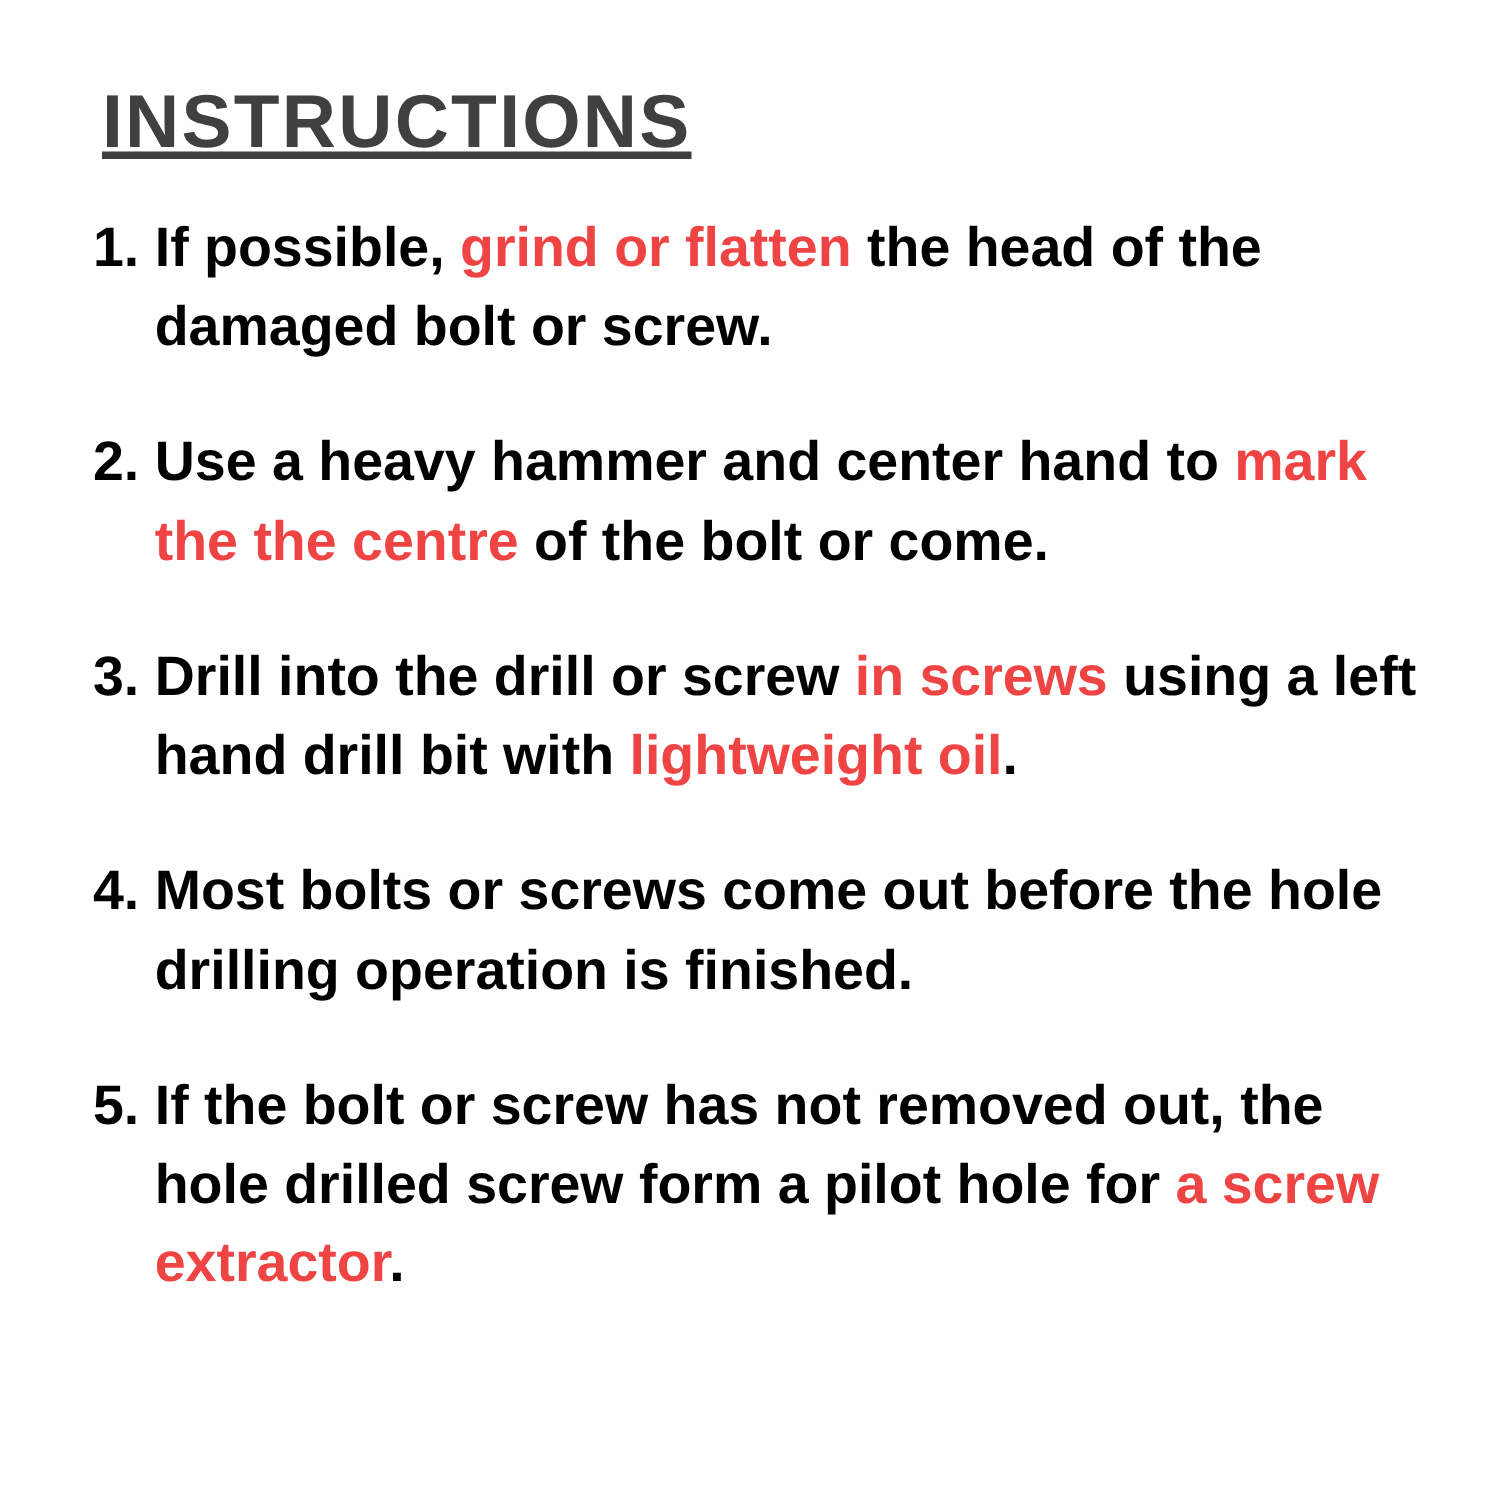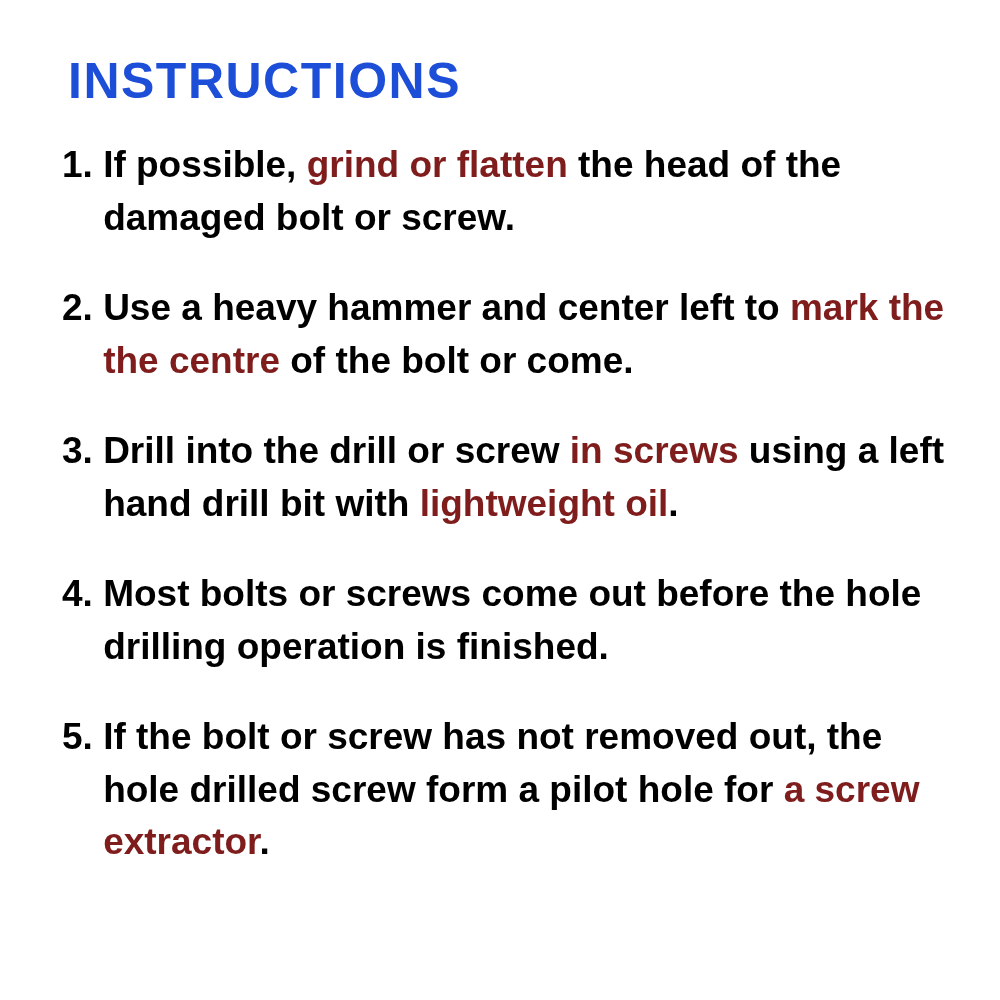--- a/index.html
+++ b/index.html
@@ -16,24 +16,25 @@
   .page {
     position: relative;
     width: 1000px;
     height: 1000px;
     box-sizing: border-box;
     padding: 40px 34px 0 62px;
   }
   .title {
     font-size: 50px;
     font-weight: bold;
-    color: #1d4ed8;
+    color: #404040;
     letter-spacing: 1.5px;
     margin: 14px 0 30px 6px;
     line-height: 1.1;
+    text-decoration: underline;
   }
   .steps {
     margin: 0;
     padding: 0;
     list-style: none;
   }
   .step {
     display: flex;
     align-items: flex-start;
     font-size: 37px;
@@ -45,21 +46,21 @@
   .step-num {
     flex: 0 0 auto;
     color: #000000;
     font-weight: bold;
     white-space: pre;
   }
   .step-text {
     flex: 1 1 auto;
   }
   .hl {
-    color: #7f1d1d;
+    color: #ef4444;
   }
   .step-1 { margin-bottom: 38px; }
   .step-2 { margin-bottom: 38px; }
   .step-3 { margin-bottom: 38px; }
   .step-4 { margin-bottom: 38px; }
   .step-5 { margin-bottom: 0; }
 </style>
 </head>
 <body>
 
@@ -69,21 +70,21 @@
 
   <ol class="steps">
 
     <li class="step step-1">
       <span class="step-num">1. </span>
       <span class="step-text"><span>If possible, </span><span class="hl">grind or flatten</span><span> the head of the damaged bolt or screw.</span></span>
     </li>
 
     <li class="step step-2">
       <span class="step-num">2. </span>
-      <span class="step-text"><span>Use a heavy hammer and center left to </span><span class="hl">mark the the centre</span><span> of the bolt or come.</span></span>
+      <span class="step-text"><span>Use a heavy hammer and center hand to </span><span class="hl">mark the the centre</span><span> of the bolt or come.</span></span>
     </li>
 
     <li class="step step-3">
       <span class="step-num">3. </span>
       <span class="step-text"><span>Drill into the drill or screw </span><span class="hl">in screws</span><span> using a left hand drill bit with </span><span class="hl">lightweight oil</span><span>.</span></span>
     </li>
 
     <li class="step step-4">
       <span class="step-num">4. </span>
       <span class="step-text"><span>Most bolts or screws come out before the hole drilling operation is finished.</span></span>

